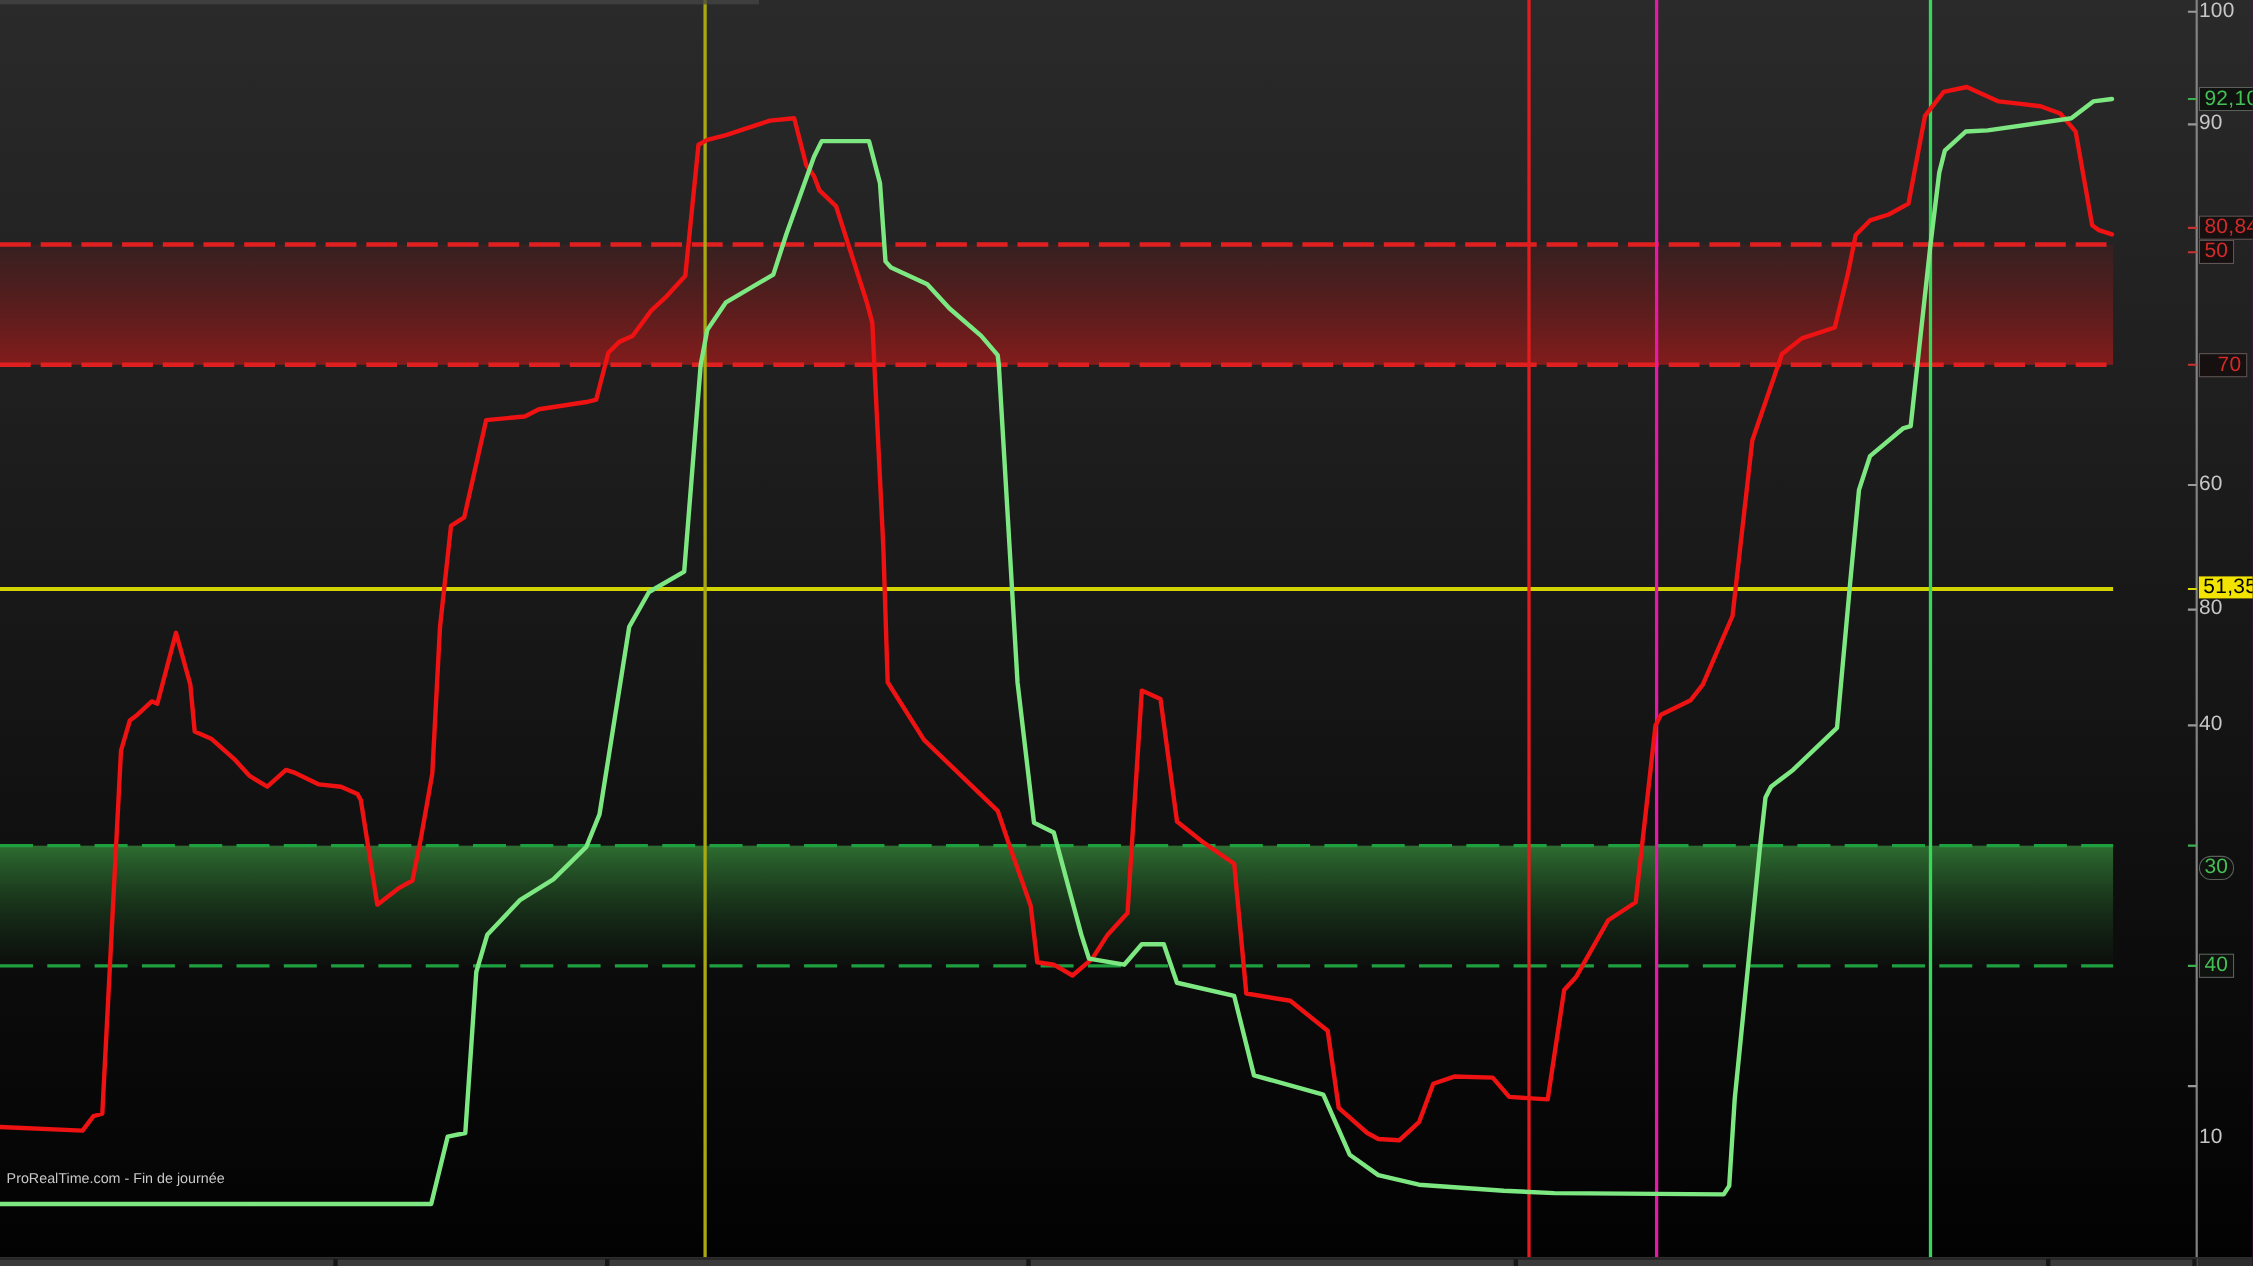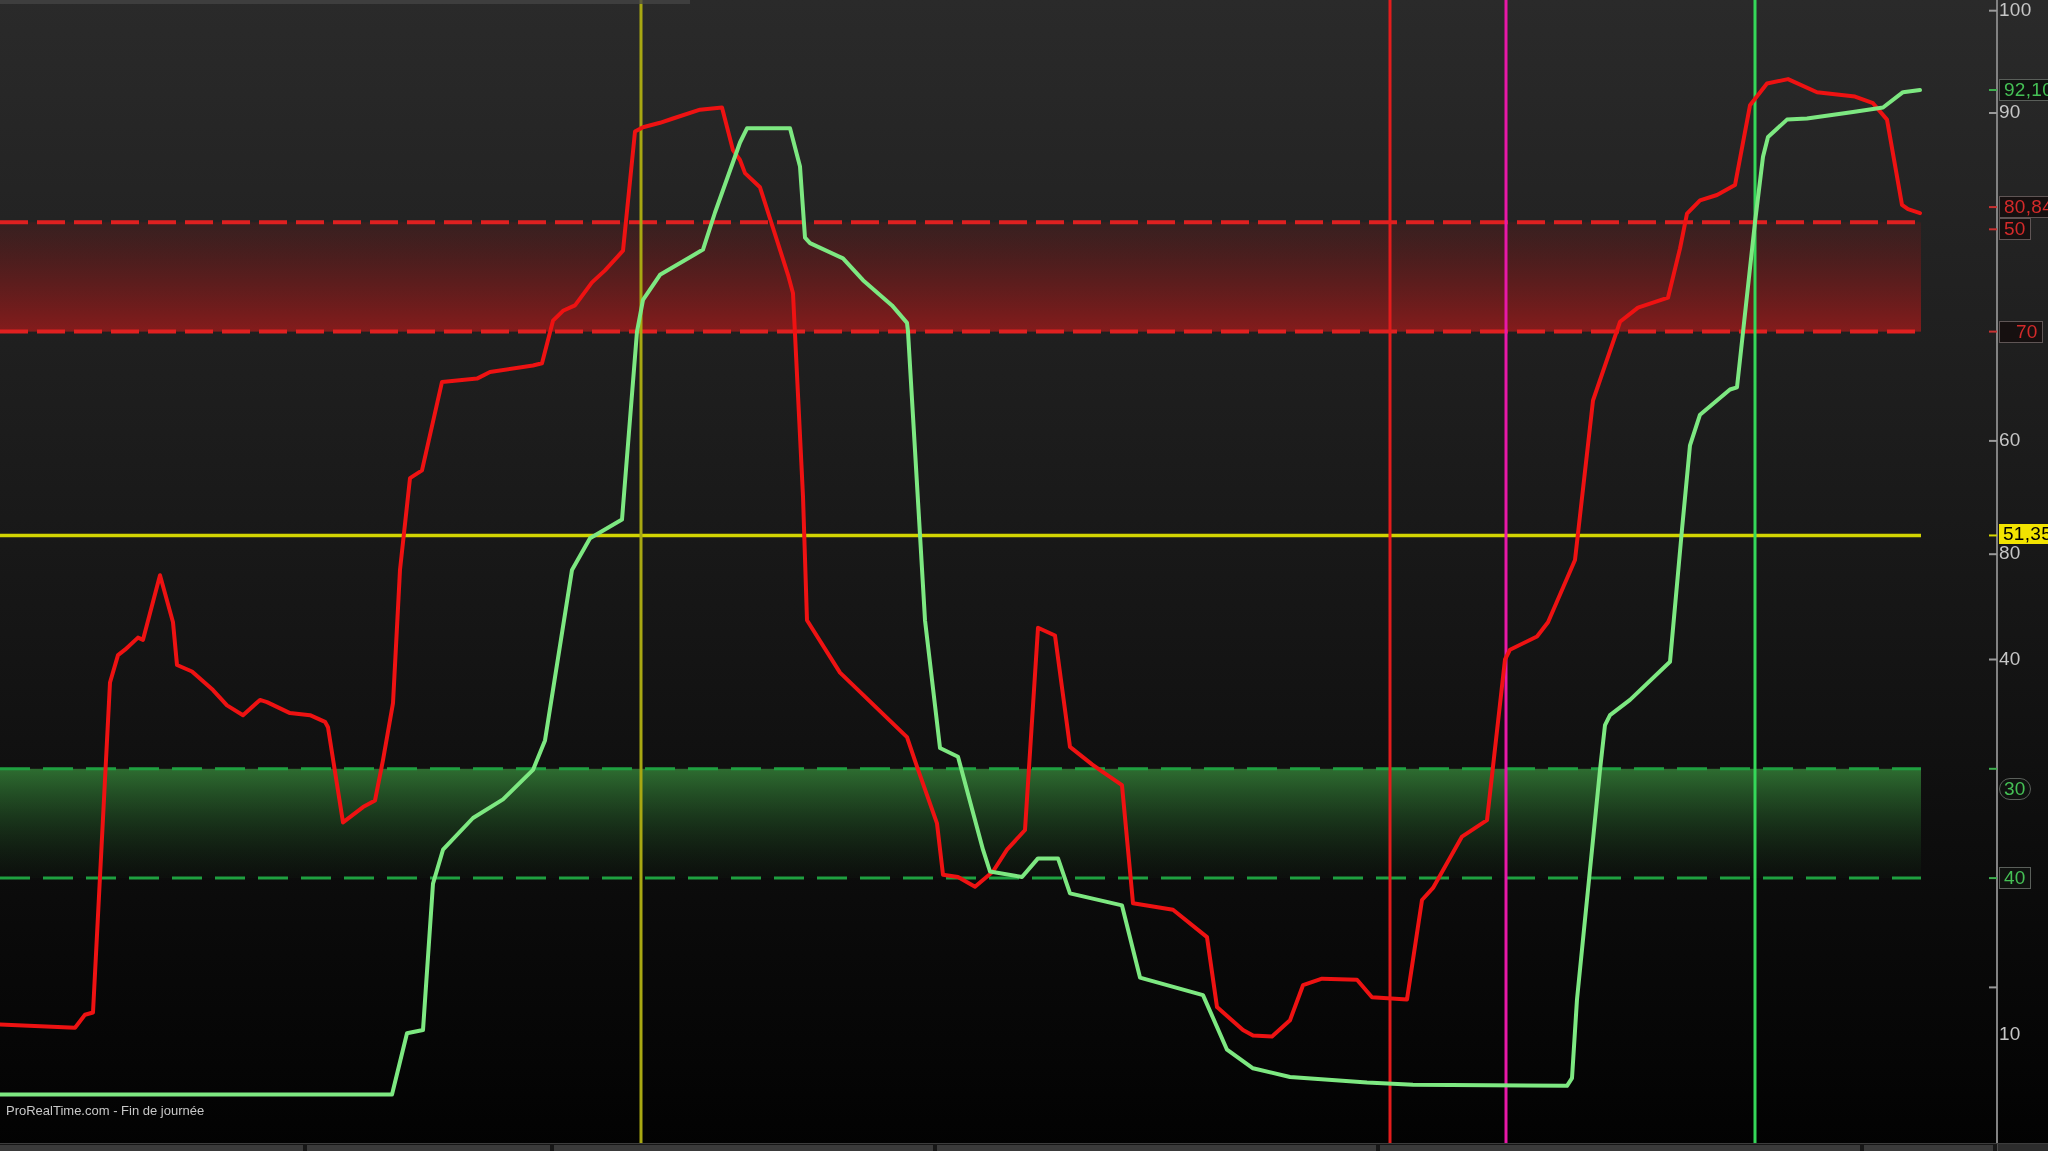--- a/index.html
+++ b/index.html
@@ -11,21 +11,21 @@
   #axis-labels{position:absolute;left:0;top:0;width:100%;height:100%;pointer-events:none;}
   .axlbl{
     position:absolute;left:1999px;height:20px;line-height:20px;
     font-size:19px;letter-spacing:0.3px;white-space:nowrap;
   }
   .axlbl.plain{color:#c6c6c6;}
   .axlbl.green-box{color:#45c055;background:#101210;border:1px solid #5a5f5a;padding:0 4px;}
   .axlbl.red-box{color:#d42a2a;background:#161010;border:1px solid #5f5555;padding:0 4px;}
   .axlbl.yellow-box{color:#000;background:#f2e300;padding:0 4px;}
   #watermark{
-    position:absolute;left:6px;top:1103px;font-size:13px;color:#c8c8c8;
+    position:absolute;left:6px;top:1063px;font-size:13px;color:#c8c8c8;
   }
   #artifact-strip{
     position:absolute;left:0;top:0;width:690px;height:4px;background:#454545;opacity:.75;
   }
   #scrollbar{
     position:absolute;left:0;top:1143px;width:2048px;height:8px;
     background:#161616;border-top:1px solid #3c3c3c;box-sizing:border-box;
   }
   .sb-seg{position:absolute;top:1px;height:6px;background:#3a3a3a;}
   #sb-corner{position:absolute;left:1997px;top:0;width:51px;height:8px;background:#2c2c2c;border-left:1px solid #4a4a4a;box-sizing:border-box;}

